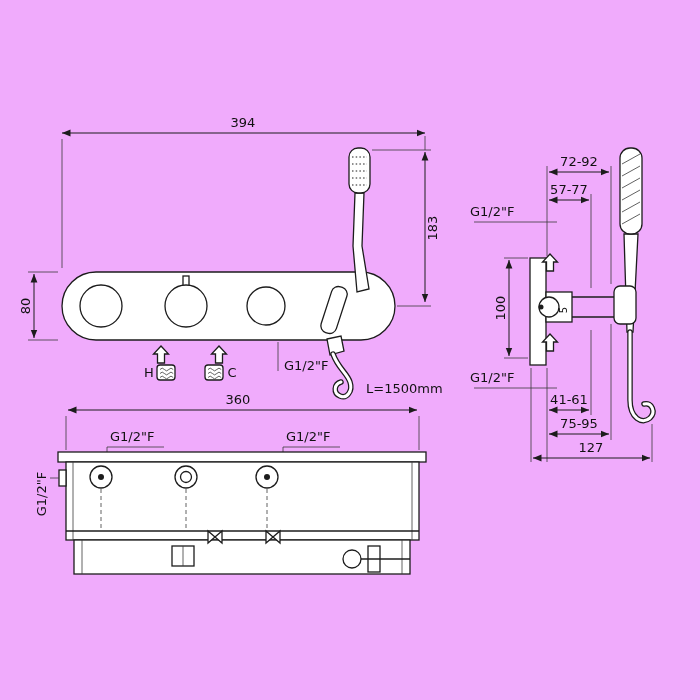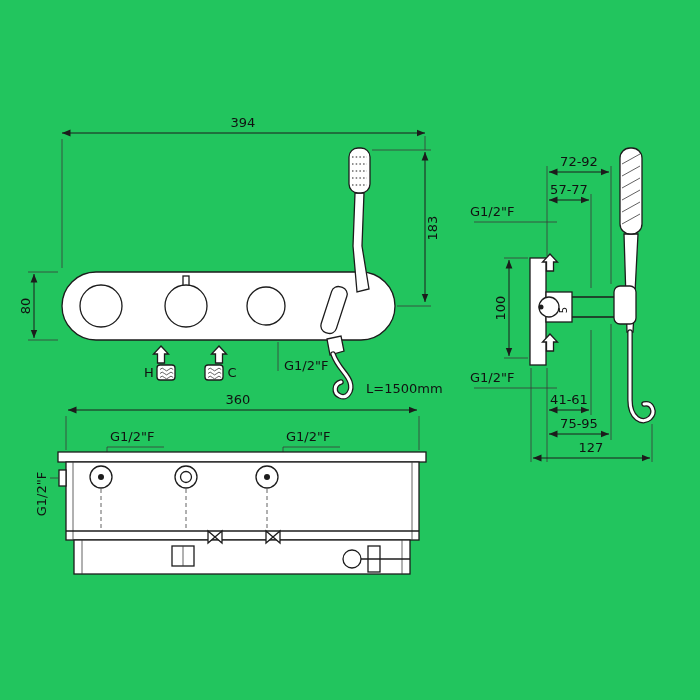--- a/index.html
+++ b/index.html
@@ -1,16 +1,16 @@
 <!DOCTYPE html>
 <html><head>
 <meta charset="utf-8">
 <style>
   html,body{margin:0;padding:0;background:#fff;}
-  #canvas{width:700px;height:700px;background:#22c55e;position:relative;font-family:"DejaVu Sans",sans-serif;}
+  #canvas{width:700px;height:700px;background:#f0abfc;position:relative;font-family:"DejaVu Sans",sans-serif;}
   svg{display:block;}
   .ln{stroke:#1c1c1c;stroke-width:1.3;fill:none;}
   .fw{stroke:#1c1c1c;stroke-width:1.3;fill:#fff;}
   .thin{stroke:#3a3a3a;stroke-width:0.8;fill:none;}
   .dim{stroke:#1c1c1c;stroke-width:1;fill:none;}
   .dash{stroke:#3a3a3a;stroke-width:0.8;fill:none;stroke-dasharray:4 3;}
   .dots{stroke:#1c1c1c;stroke-width:1;fill:none;stroke-dasharray:1.5 2.2;}
   .hoseO{stroke:#1c1c1c;stroke-width:5.5;fill:none;stroke-linecap:round;}
   .hoseI{stroke:#fff;stroke-width:3;fill:none;stroke-linecap:round;}
   .blk{fill:#1c1c1c;}

